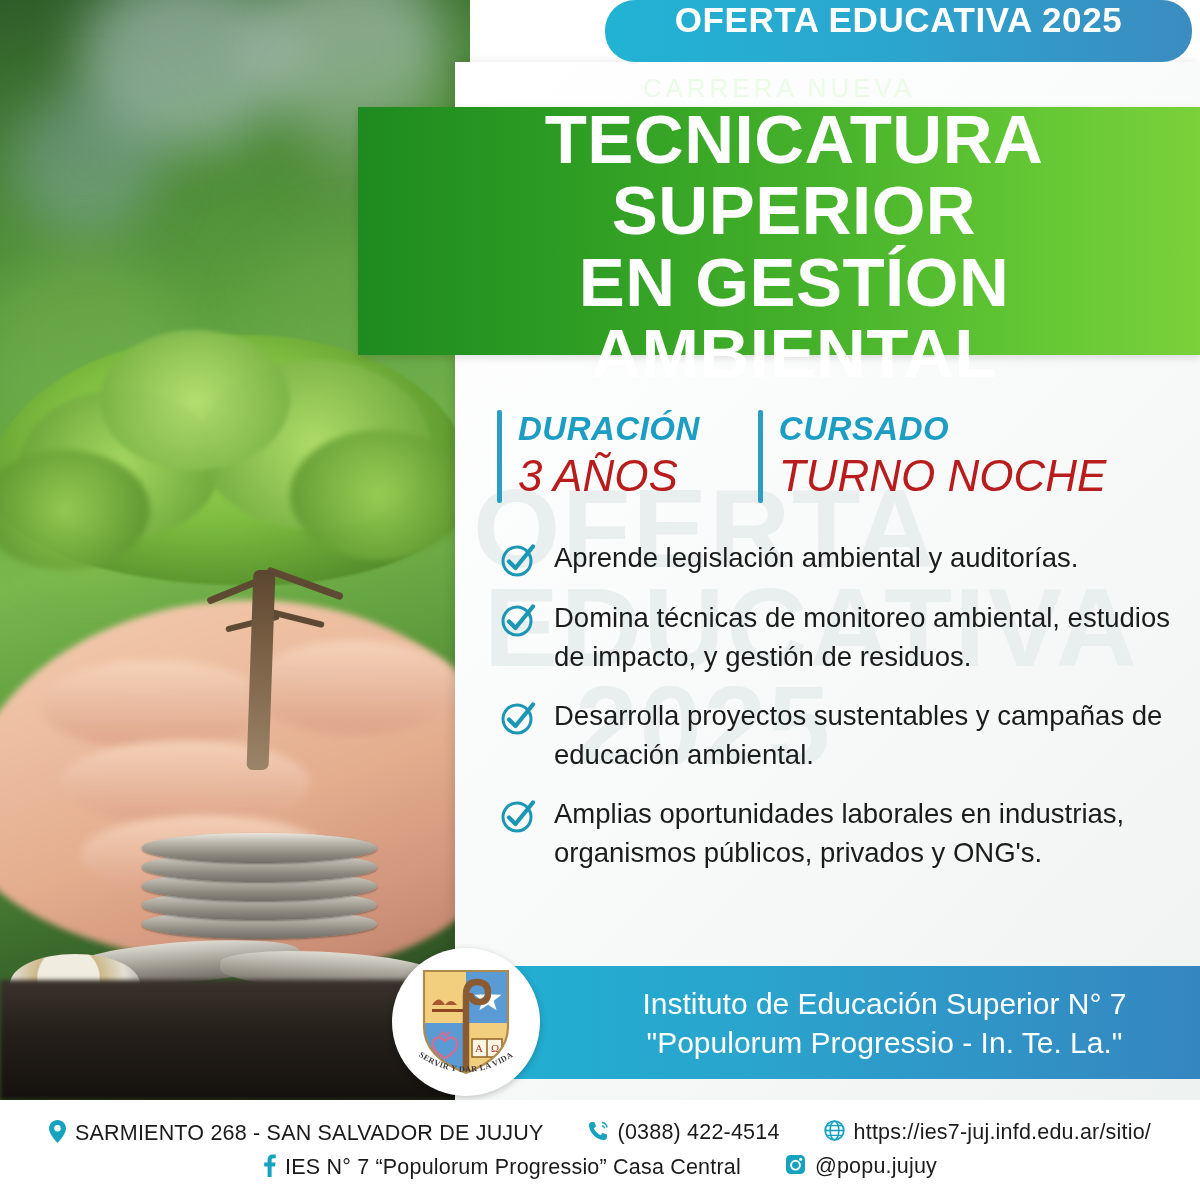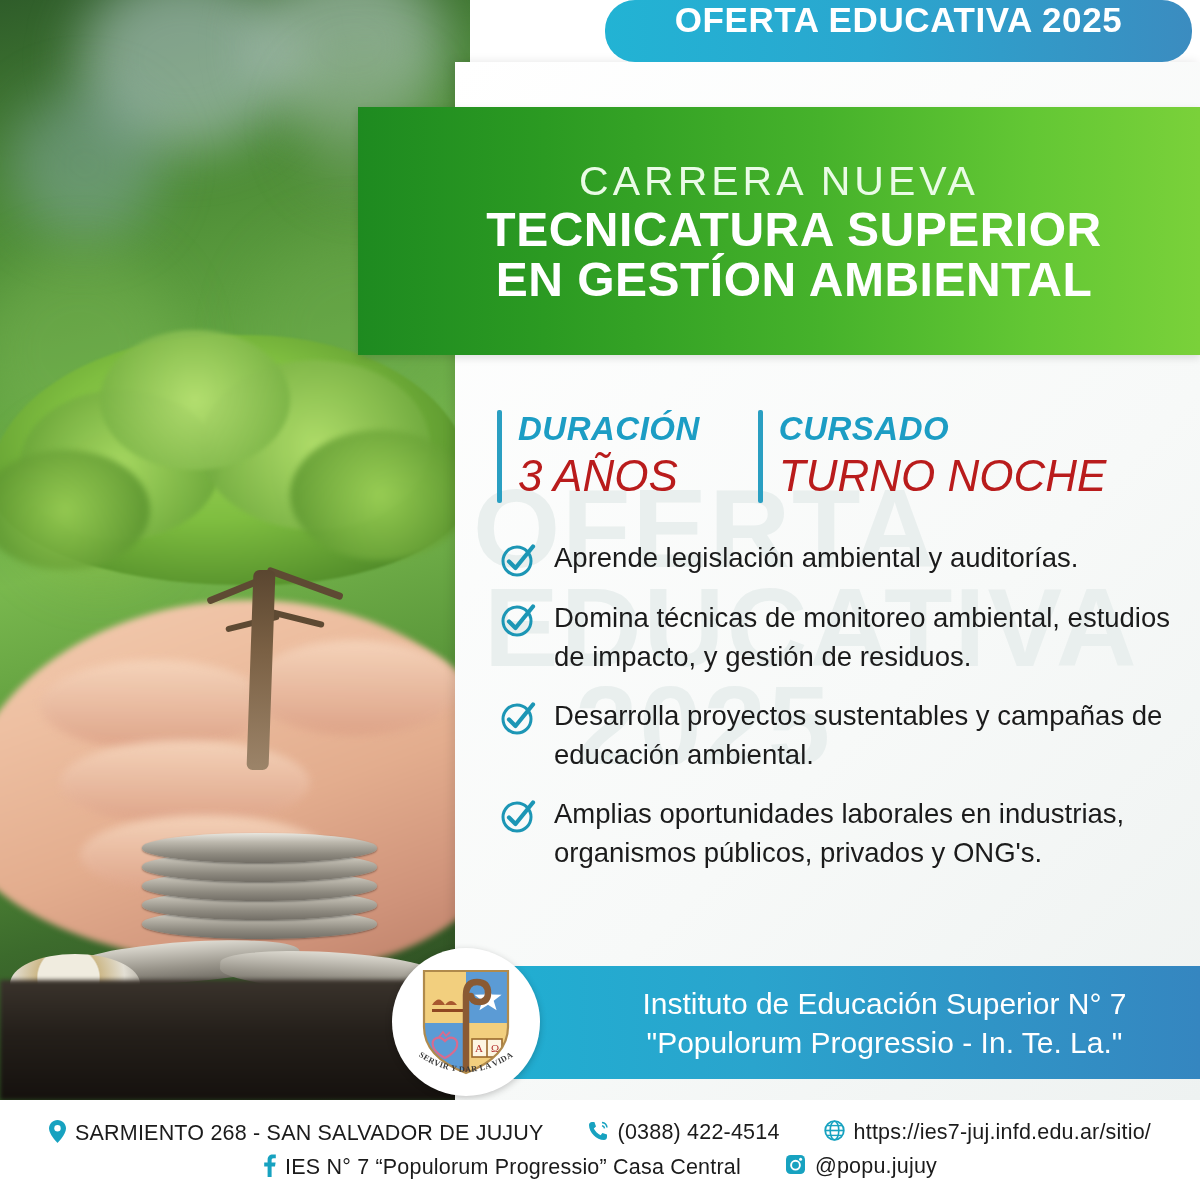--- a/index.html
+++ b/index.html
@@ -80,22 +80,22 @@
                  font-size:112px;white-space:nowrap;}
   .wm1{margin-left:18px;}
   .wm2{margin-left:29px;}
   .wm3{margin-left:120px;letter-spacing:16px;}
 
   
   .greenbar{position:absolute;left:358px;top:107px;width:842px;height:248px;
             background:linear-gradient(90deg,#1e8a20 0%,#2b9a22 22%,#46b22b 55%,#63c734 80%,#7ad13a 100%);
             box-shadow:0 3px 8px rgba(0,0,0,.12);
             display:flex;flex-direction:column;align-items:center;justify-content:center;}
-  .kicker{color:#eafbe6;font-size:41px;letter-spacing:4px;}
-  .bigtitle{color:#fff;font-size:48px;font-weight:bold;line-height:1.03;text-align:center;
+  .kicker{color:#eafbe6;font-size:26px;letter-spacing:4px;}
+  .bigtitle{color:#fff;font-size:69px;font-weight:bold;line-height:1.03;text-align:center;
             letter-spacing:.5px;padding-left:30px;}
 
   
   .meta{position:absolute;left:497px;top:410px;display:flex;gap:58px;}
   .metacol{display:flex;gap:16px;font-style:italic;}
   .vbar{width:5px;background:#2a9fc2;border-radius:2px;}
   .mlabel{color:#1c9dc4;font-size:33px;font-weight:bold;letter-spacing:.5px;line-height:1.15;}
   .mvalue{color:#b91c1c;font-size:44px;line-height:1.2;margin-top:2px;}
 
   

